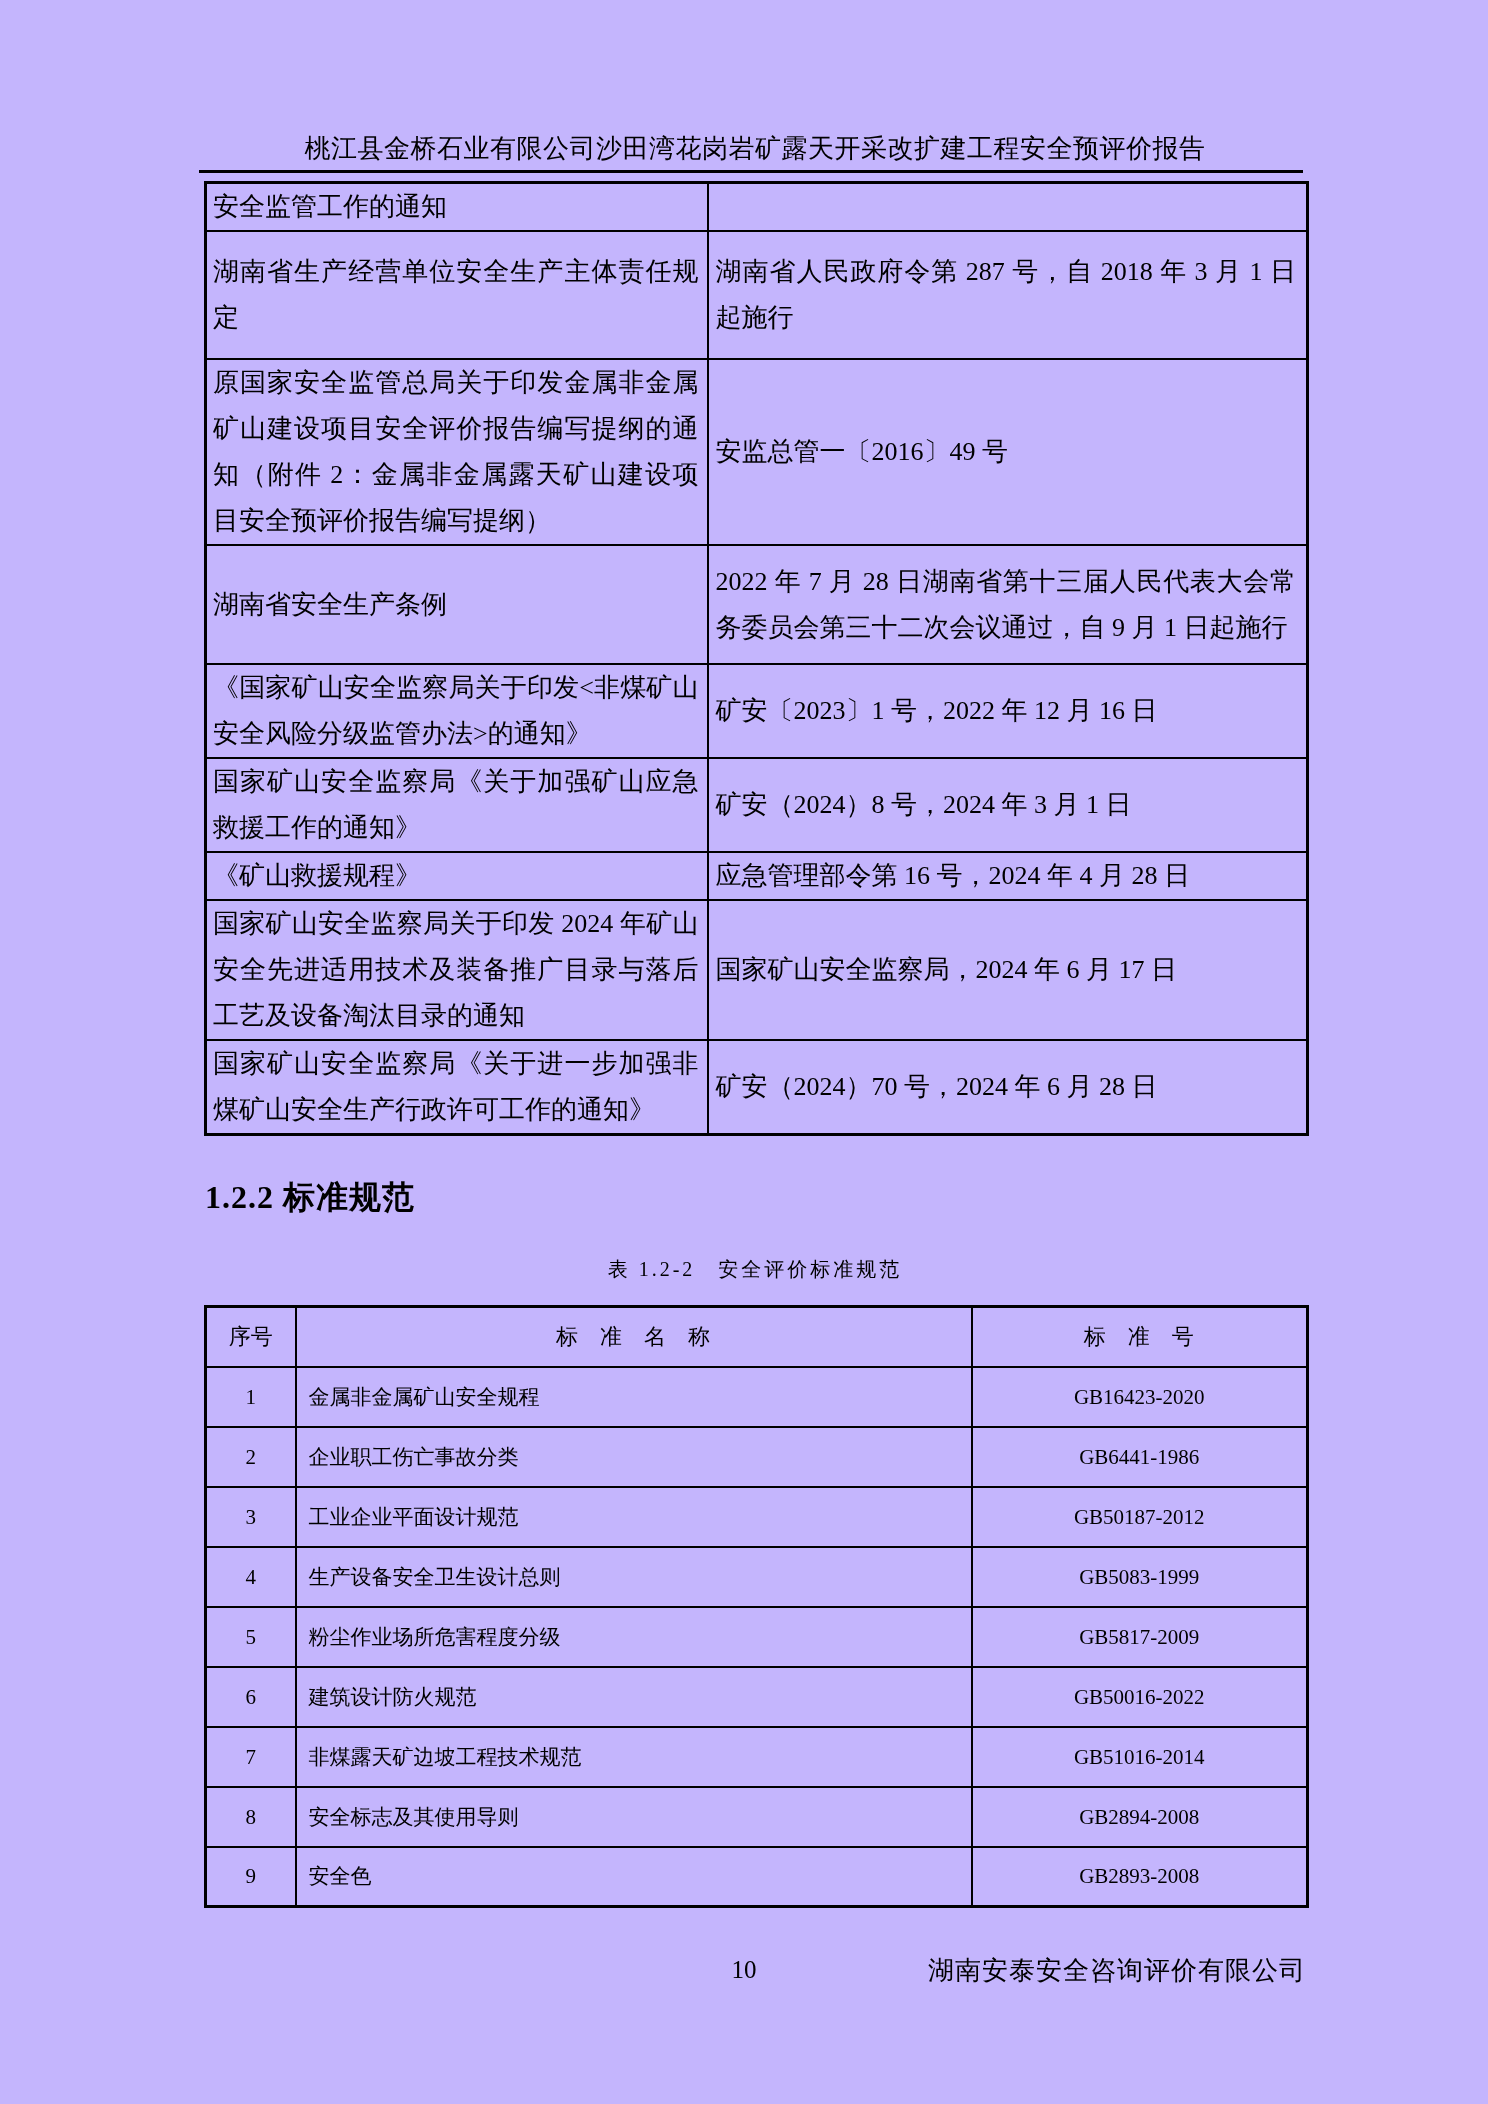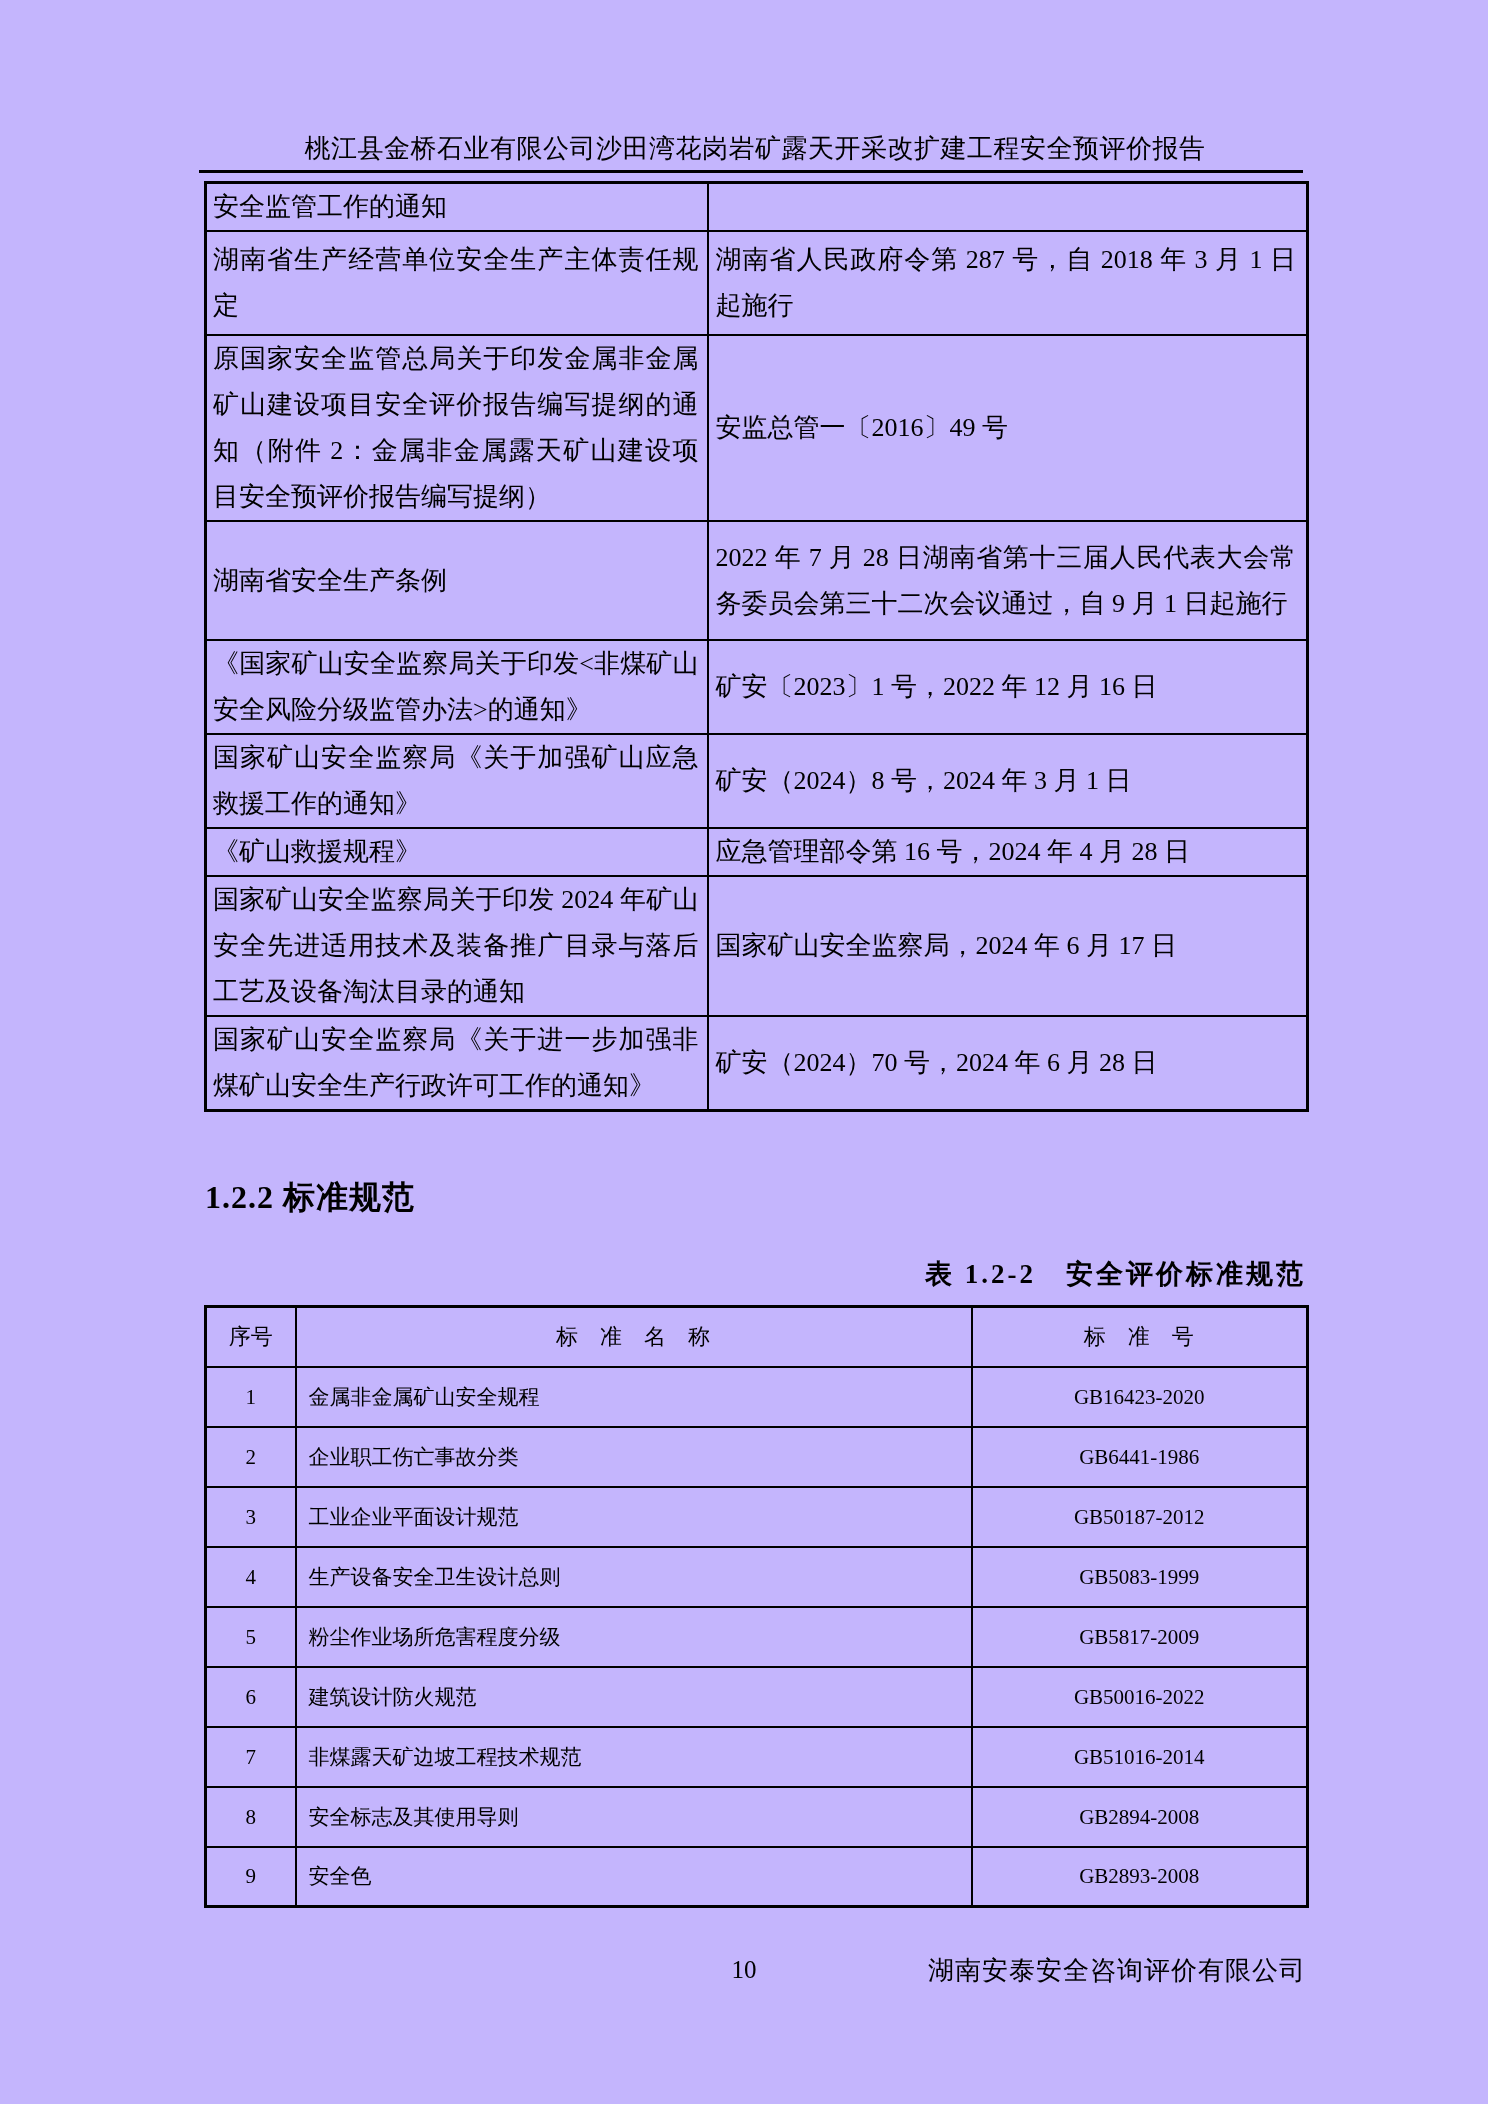--- a/index.html
+++ b/index.html
@@ -36,21 +36,21 @@
   .t1{border:3px solid #000;}
   .t1 td.c-name{text-align:justify;text-justify:inter-character;padding:0 8px 0 6px;}
   .t1 td.c-num {text-align:justify;text-justify:inter-character;padding:0 10px 0 7px;}
   
   .section-heading{
     position:absolute;left:205px;top:1176px;
     font-size:32px;font-weight:bold;letter-spacing:1px;
   }
   .table-caption{
     position:absolute;left:204px;top:1256px;width:1102px;
-    text-align:right;font-size:27px;font-weight:bold;letter-spacing:3px;
+    text-align:center;font-size:20px;font-weight:normal;letter-spacing:3px;
   }
   
   .t2{
     position:absolute;left:204px;top:1305px;width:1102px;
     font-size:21px;
     border:3px solid #000;
   }
   .t2 td,.t2 th{
     border:2px solid #000;
     vertical-align:middle;
@@ -83,21 +83,21 @@
   <table class="t1">
     <colgroup>
         <col style="width:502px">
         <col style="width:600px">
       </colgroup>
     <tbody>
       <tr style="height:48px">
         <td class="c-name">安全监管工作的通知</td>
         <td class="c-num"></td>
       </tr>
-      <tr style="height:104px">
+      <tr style="height:128px">
         <td class="c-name">湖南省生产经营单位安全生产主体责任规定</td>
         <td class="c-num">湖南省人民政府令第 287 号，自 2018 年 3 月 1 日起施行</td>
       </tr>
       <tr style="height:149px">
         <td class="c-name">原国家安全监管总局关于印发金属非金属矿山建设项目安全评价报告编写提纲的通知（附件 2：金属非金属露天矿山建设项目安全预评价报告编写提纲）</td>
         <td class="c-num">安监总管一〔2016〕49 号</td>
       </tr>
       <tr style="height:119px">
         <td class="c-name">湖南省安全生产条例</td>
         <td class="c-num">2022 年 7 月 28 日湖南省第十三届人民代表大会常务委员会第三十二次会议通过，自 9 月 1 日起施行</td>

